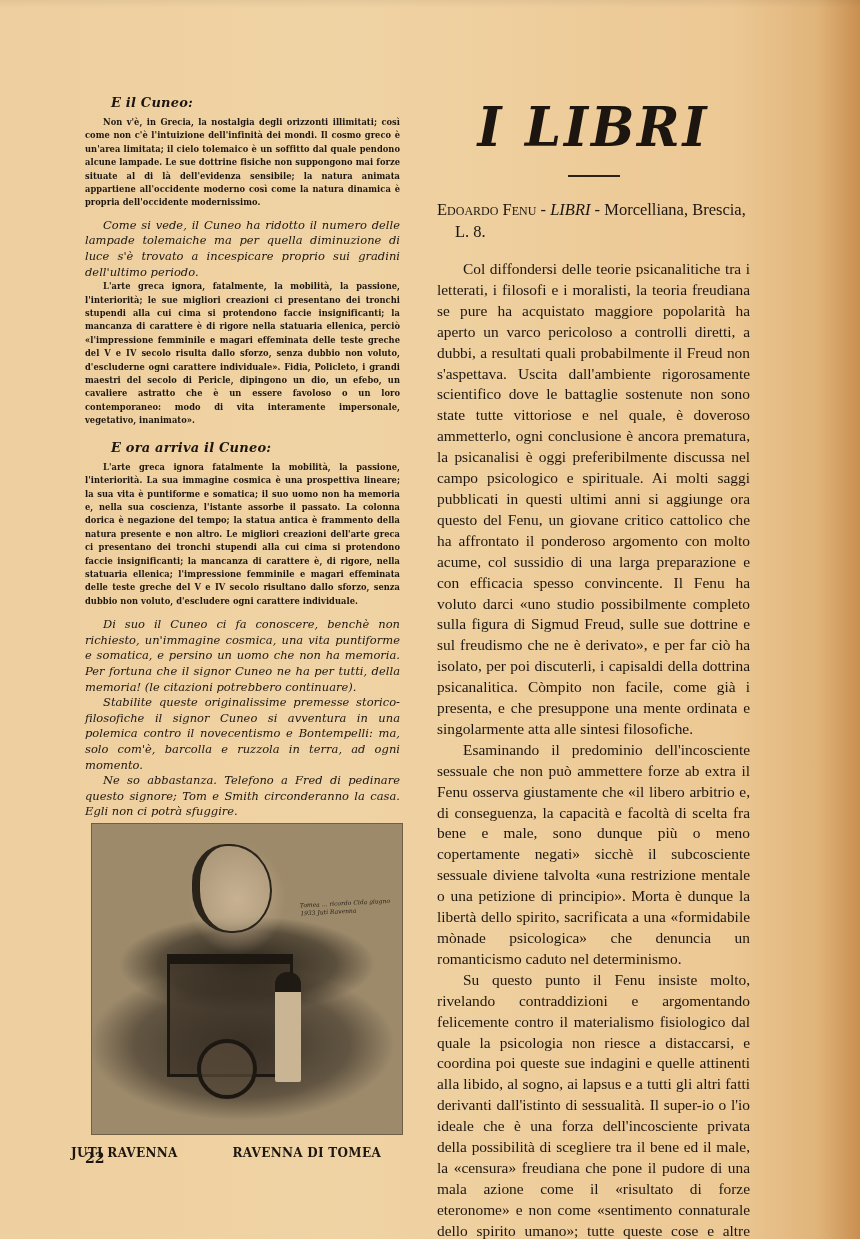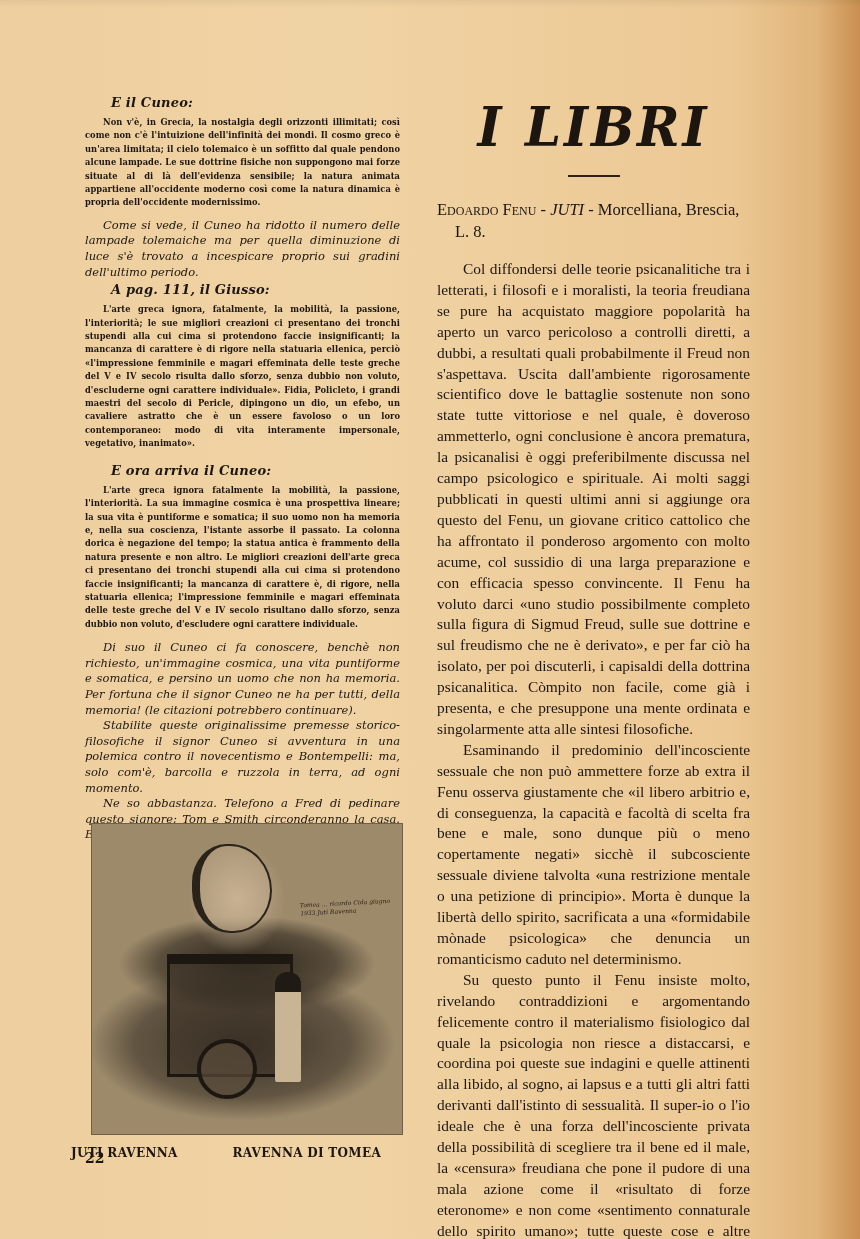--- a/index.html
+++ b/index.html
@@ -98,21 +98,20 @@
 <div class="page-shade"></div>
 
 <div class="col-left">
   <h3 class="head-italic">E il Cuneo:</h3>
   <div class="small">
     <p>Non v'è, in Grecia, la nostalgia degli orizzonti illimitati; così come non c'è l'intuizione dell'infinità dei mondi. Il cosmo greco è un'area limitata; il cielo tolemaico è un soffitto dal quale pendono alcune lampade. Le sue dottrine fisiche non suppongono mai forze situate al di là dell'evidenza sensibile; la natura animata appartiene all'occidente moderno così come la natura dinamica è propria dell'occidente modernissimo.</p>
   </div>
   <div class="big-italic" style="margin-top:8px;">
     <p>Come si vede, il Cuneo ha ridotto il numero delle lampade tolemaiche ma per quella diminuzione di luce s'è trovato a incespicare proprio sui gradini dell'ultimo periodo.</p>
   </div>
-  <h3 class="head-italic" style="margin-top:2px;">A pag. 111, il Giusso:</h3>
   <div class="small">
     <p>L'arte greca ignora, fatalmente, la mobilità, la passione, l'interiorità; le sue migliori creazioni ci presentano dei tronchi stupendi alla cui cima si protendono faccie insignificanti; la mancanza di carattere è di rigore nella statuaria ellenica, perciò «l'impressione femminile e magari effeminata delle teste greche del V e IV secolo risulta dallo sforzo, senza dubbio non voluto, d'escluderne ogni carattere individuale». Fidia, Policleto, i grandi maestri del secolo di Pericle, dipingono un dio, un efebo, un cavaliere astratto che è un essere favoloso o un loro contemporaneo: modo di vita interamente impersonale, vegetativo, inanimato».</p>
   </div>
   <h3 class="head-italic" style="margin-top:12px;">E ora arriva il Cuneo:</h3>
   <div class="small">
     <p>L'arte greca ignora fatalmente la mobilità, la passione, l'interiorità. La sua immagine cosmica è una prospettiva lineare; la sua vita è puntiforme e somatica; il suo uomo non ha memoria e, nella sua coscienza, l'istante assorbe il passato. La colonna dorica è negazione del tempo; la statua antica è frammento della natura presente e non altro. Le migliori creazioni dell'arte greca ci presentano dei tronchi stupendi alla cui cima si protendono faccie insignificanti; la mancanza di carattere è, di rigore, nella statuaria ellenica; l'impressione femminile e magari effeminata delle teste greche del V e IV secolo risultano dallo sforzo, senza dubbio non voluto, d'escludere ogni carattere individuale.</p>
   </div>
   <div class="big-italic" style="margin-top:9px;">
     <p>Di suo il Cuneo ci fa conoscere, benchè non richiesto, un'immagine cosmica, una vita puntiforme e somatica, e persino un uomo che non ha memoria. Per fortuna che il signor Cuneo ne ha per tutti, della memoria! (le citazioni potrebbero continuare).</p>
     <p>Stabilite queste originalissime premesse storico-filosofiche il signor Cuneo si avventura in una polemica contro il novecentismo e Bontempelli: ma, solo com'è, barcolla e ruzzola in terra, ad ogni momento.</p>
@@ -131,21 +130,21 @@
 <div class="captions">
   <span>JUTI RAVENNA</span>
   <span>RAVENNA DI TOMEA</span>
 </div>
 <div class="page-number">22</div>
 
 <div class="col-right">
   <h1 class="title">I LIBRI</h1>
   <div class="rule"></div>
   <div class="book-ref">
-    <span class="author">Edoardo Fenu</span><span> - </span><span class="book-title">JUTI</span><span> - Morcelliana, Brescia, L. 8.</span>
+    <span class="author">Edoardo Fenu</span><span> - </span><span class="book-title">LIBRI</span><span> - Morcelliana, Brescia, L. 8.</span>
   </div>
   <div class="body-text">
     <p>Col diffondersi delle teorie psicanalitiche tra i letterati, i filosofi e i moralisti, la teoria freudiana se pure ha acquistato maggiore popolarità ha aperto un varco pericoloso a controlli diretti, a dubbi, a resultati quali probabilmente il Freud non s'aspettava. Uscita dall'ambiente rigorosamente scientifico dove le battaglie sostenute non sono state tutte vittoriose e nel quale, è doveroso ammetterlo, ogni conclusione è ancora prematura, la psicanalisi è oggi preferibilmente discussa nel campo psicologico e spirituale. Ai molti saggi pubblicati in questi ultimi anni si aggiunge ora questo del Fenu, un giovane critico cattolico che ha affrontato il ponderoso argomento con molto acume, col sussidio di una larga preparazione e con efficacia spesso convincente. Il Fenu ha voluto darci «uno studio possibilmente completo sulla figura di Sigmud Freud, sulle sue dottrine e sul freudismo che ne è derivato», e per far ciò ha isolato, per poi discuterli, i capisaldi della dottrina psicanalitica. Còmpito non facile, come già i presenta, e che presuppone una mente ordinata e singolarmente atta alle sintesi filosofiche.</p>
     <p>Esaminando il predominio dell'incosciente sessuale che non può ammettere forze ab extra il Fenu osserva giustamente che «il libero arbitrio e, di conseguenza, la capacità e facoltà di scelta fra bene e male, sono dunque più o meno copertamente negati» sicchè il subcosciente sessuale diviene talvolta «una restrizione mentale o una petizione di principio». Morta è dunque la libertà dello spirito, sacrificata a una «formidabile mònade psicologica» che denuncia un romanticismo caduto nel determinismo.</p>
     <p>Su questo punto il Fenu insiste molto, rivelando contraddizioni e argomentando felicemente contro il materialismo fisiologico dal quale la psicologia non riesce a distaccarsi, e coordina poi queste sue indagini e quelle attinenti alla libido, al sogno, ai lapsus e a tutti gli altri fatti derivanti dall'istinto di sessualità. Il super-io o l'io ideale che è una forza dell'incosciente privata della possibilità di scegliere tra il bene ed il male, la «censura» freudiana che pone il pudore di una mala azione come il «risultato di forze eteronome» e non come «sentimento connaturale dello spirito umano»; tutte queste cose e altre ancora, come la confessione psicanalitica, la «sincerità» e «moralità» scientifica, ecc. il Fenu respinge e confuta in maniera serrata e ricollega per opposizione alla verità rivelata dal Cristianesimo. Sono i punti in cui egli ha facilmente buon giuoco ma dove la sua dialettica lascia forse più perplessi.</p>
 
   </div>
 </div>
 
 </body></html>

